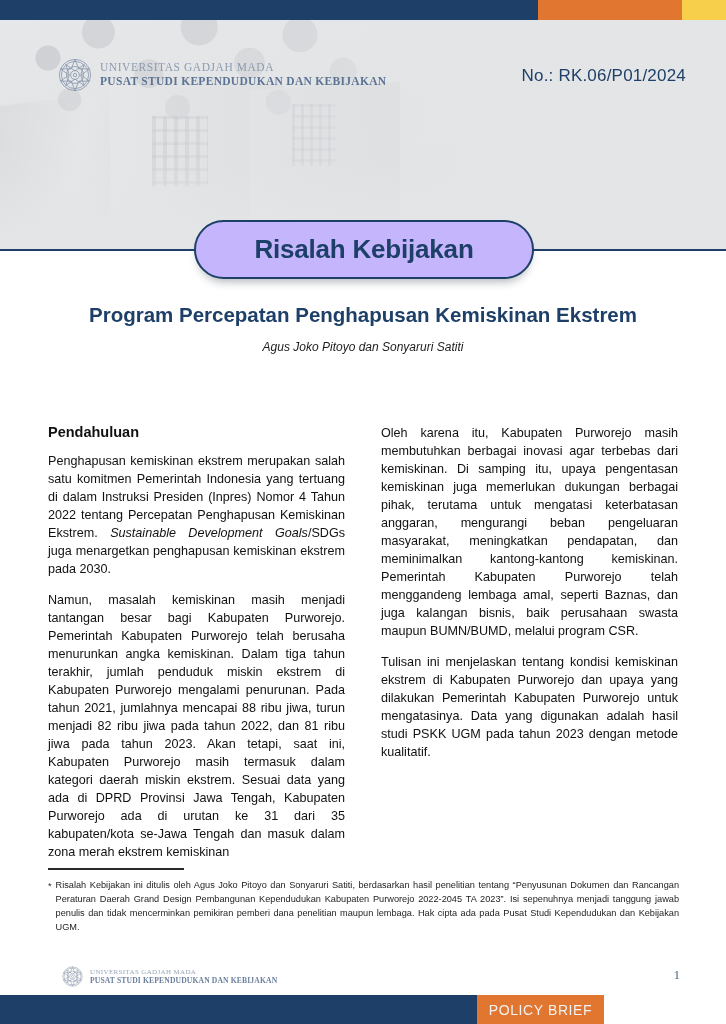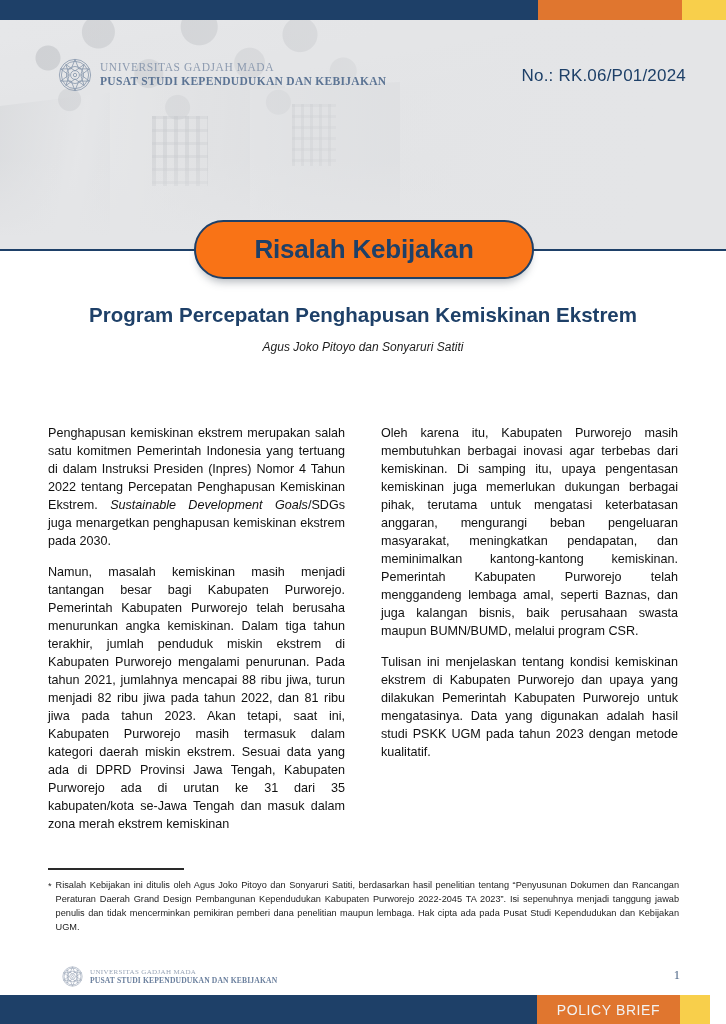--- a/index.html
+++ b/index.html
@@ -123,21 +123,21 @@
   
   .rule-left, .rule-right {
     position: absolute; top: 249px; height: 2px; background: #1e4068;
   }
   .rule-left  { left: 0;   width: 196px; }
   .rule-right { right: 0;  width: 196px; }
 
   .pill {
     position: absolute; left: 194px; top: 220px;
     width: 340px; height: 59px;
-    background: #f97316;
+    background: #c4b5fd;
     border: 2.5px solid #1e4068;
     border-radius: 30px;
     display: flex; align-items: center; justify-content: center;
     box-shadow: 0 7px 9px -4px rgba(60,70,85,.38);
   }
   .pill-label {
     font-size: 26px; font-weight: bold;
     color: #1e4068; letter-spacing: -.2px;
   }
 
@@ -205,21 +205,21 @@
     font-size: 7.6px; font-weight: bold; letter-spacing: .15px; color: #6a7f9d;
   }
   .page-number {
     position: absolute; right: 46px; top: 968px;
     font-size: 12.5px; color: #4a6384;
     font-family: "Liberation Serif", serif;
   }
 
   .bottombar {
     position: absolute; bottom: 0; left: 0;
-    width: 710px; height: 29px;
+    width: 604px; height: 29px;
     display: flex;
   }
   .bottombar .seg-navy   { width: 537px; background: #1e4068; }
   .bottombar .seg-orange {
     width: 143px; background: #e0762f;
     display: flex; align-items: center; justify-content: center;
   }
   .bottombar .seg-yellow { flex: 1; background: #f8cf4b; }
   .bottombar .brief-label {
     color: #f2f2f2; font-size: 14px; letter-spacing: .6px;
@@ -276,20 +276,21 @@
 
 <div class="title-block">
   <h1 class="doc-title">
     <span>Program Percepatan Penghapusan Kemiskinan Ekstrem</span><br>
   </h1>
   <div class="doc-authors">Agus Joko Pitoyo dan Sonyaruri Satiti</div>
 </div>
 
 <div class="columns">
   <div class="col">
+    <h2 class="section-heading">Pendahuluan</h2>
     <div>
         <p><span>Penghapusan kemiskinan ekstrem merupakan salah satu komitmen Pemerintah Indonesia yang tertuang di dalam Instruksi Presiden (Inpres) Nomor 4 Tahun 2022 tentang Percepatan Penghapusan Kemiskinan Ekstrem. </span><i>Sustainable Development Goals</i><span>/SDGs juga menargetkan penghapusan kemiskinan ekstrem pada 2030.</span></p>
         <p><span>Namun, masalah kemiskinan masih menjadi tantangan besar bagi Kabupaten Purworejo. Pemerintah Kabupaten Purworejo telah berusaha menurunkan angka kemiskinan. Dalam tiga tahun terakhir, jumlah penduduk miskin ekstrem di Kabupaten Purworejo mengalami penurunan. Pada tahun 2021, jumlahnya mencapai 88 ribu jiwa, turun menjadi 82 ribu jiwa pada tahun 2022, dan 81 ribu jiwa pada tahun 2023. Akan tetapi, saat ini, Kabupaten Purworejo masih termasuk dalam kategori daerah miskin ekstrem. Sesuai data yang ada di DPRD Provinsi Jawa Tengah, Kabupaten Purworejo ada di urutan ke 31 dari 35 kabupaten/kota se-Jawa Tengah dan masuk dalam zona merah ekstrem kemiskinan</span></p>
       </div>
   </div>
   <div class="col">
     <div>
         <p><span>Oleh karena itu, Kabupaten Purworejo masih membutuhkan berbagai inovasi agar terbebas dari kemiskinan. Di samping itu, upaya pengentasan kemiskinan juga memerlukan dukungan berbagai pihak, terutama untuk mengatasi keterbatasan anggaran, mengurangi beban pengeluaran masyarakat, meningkatkan pendapatan, dan meminimalkan kantong-kantong kemiskinan. Pemerintah Kabupaten Purworejo telah menggandeng lembaga amal, seperti Baznas, dan juga kalangan bisnis, baik perusahaan swasta maupun BUMN/BUMD, melalui program CSR.</span></p>
         <p><span>Tulisan ini menjelaskan tentang kondisi kemiskinan ekstrem di Kabupaten Purworejo dan upaya yang dilakukan Pemerintah Kabupaten Purworejo untuk mengatasinya. Data yang digunakan adalah hasil studi PSKK UGM pada tahun 2023 dengan metode kualitatif.</span></p>
       </div>

